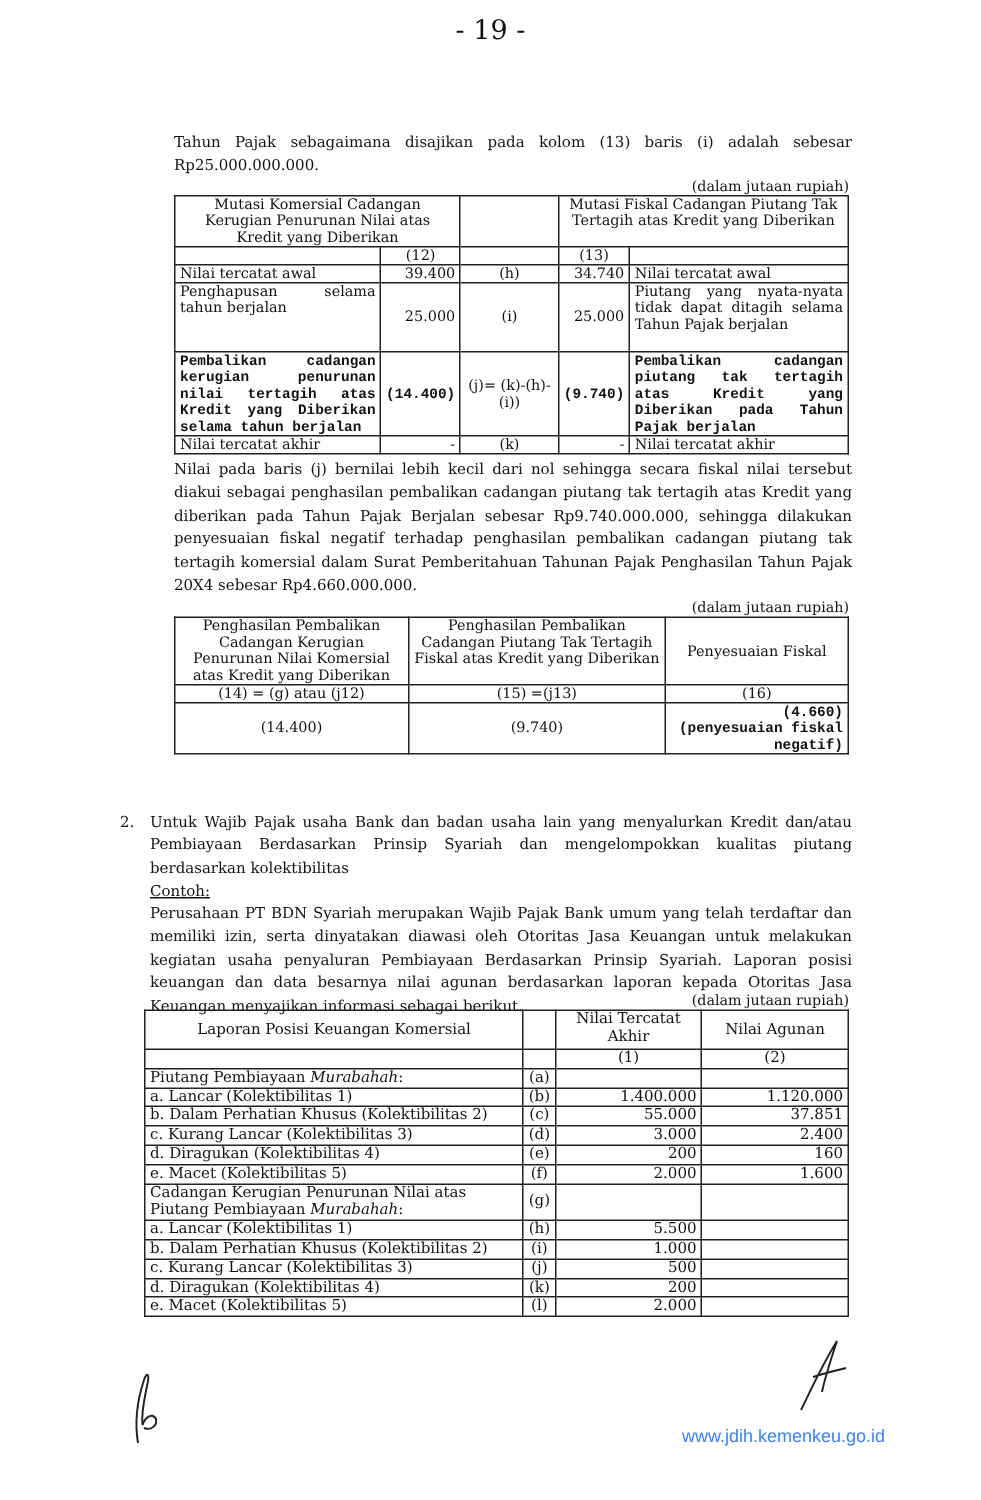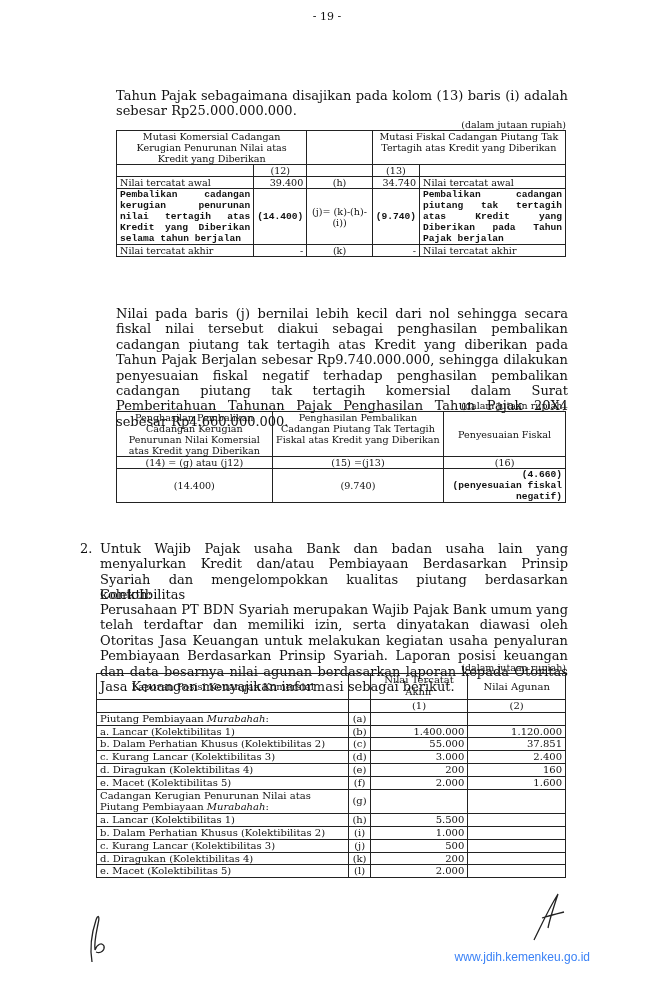--- a/index.html
+++ b/index.html
@@ -1,20 +1,20 @@
 <!DOCTYPE html>
 <html><head>
 <meta charset="utf-8">
 <style>
   html, body { margin:0; padding:0; background:#ffffff; }
   body { width:654px; height:1000px; position:relative; overflow:hidden;
          font-family:"DejaVu Serif","Liberation Serif",serif; color:#111; }
   .abs { position:absolute; }
-  .pagenum { top:10px; left:0; width:654px; text-align:center; font-size:11px; }
-  .para { font-size:13px; line-height:15.4px; text-align:justify; }
+  .pagenum { top:10px; left:0; width:654px; text-align:center; font-size:18px; }
+  .para { font-size:10px; line-height:15.4px; text-align:justify; }
   .unit { font-size:9.5px; text-align:right; }
   table { border-collapse:collapse; font-size:9.6px; line-height:11px; }
   td { border:1px solid #222; padding:0 3px; vertical-align:top; }
   .c { text-align:center; }
   .r { text-align:right; }
   .b { font-weight:bold;font-family:Liberation Mono, monospace; }
   .m { vertical-align:middle; }
   .t3 td { font-size:10px; line-height:11.8px; }
   .sig { position:absolute; }
   .footer { font-family:"Liberation Sans",sans-serif; font-size:12px; color:#3b82f6; }
@@ -48,20 +48,27 @@
     <td class="c">(13)</td>
     <td></td>
   </tr>
   <tr>
     <td>Nilai tercatat awal</td>
     <td class="r">39.400</td>
     <td class="c">(h)</td>
     <td class="r">34.740</td>
     <td>Nilai tercatat awal</td>
   </tr>
+  <tr style="height:46px;">
+    <td style="text-align:justify;">Penghapusan selama tahun berjalan</td>
+    <td class="r m">25.000</td>
+    <td class="c m">(i)</td>
+    <td class="r m">25.000</td>
+    <td style="text-align:justify;">Piutang yang nyata-nyata tidak dapat ditagih selama Tahun Pajak berjalan</td>
+  </tr>
   <tr>
     <td class="b" style="text-align:justify;">Pembalikan cadangan kerugian penurunan nilai tertagih atas Kredit yang Diberikan selama tahun berjalan</td>
     <td class="r m b">(14.400)</td>
     <td class="c m">(j)= (k)-(h)-(i))</td>
     <td class="r m b">(9.740)</td>
     <td class="b" style="text-align:justify;">Pembalikan cadangan piutang tak tertagih atas Kredit yang Diberikan pada Tahun Pajak berjalan</td>
   </tr>
   <tr>
     <td>Nilai tercatat akhir</td>
     <td class="r">-</td>
@@ -95,21 +102,21 @@
   <tr style="height:34px;">
     <td class="c m">(14.400)</td>
     <td class="c m">(9.740)</td>
     <td class="r b" style="border-width:1.5px;">(4.660) (penyesuaian fiskal negatif)</td>
   </tr>
 </tbody>
   </table>
 
 <div class="abs para" style="left:80px; top:541px; width:20px;">2.</div>
 <div class="abs para" style="left:100px; top:541px; width:468px;">Untuk Wajib Pajak usaha Bank dan badan usaha lain yang menyalurkan Kredit dan/atau Pembiayaan Berdasarkan Prinsip Syariah dan mengelompokkan kualitas piutang berdasarkan kolektibilitas</div>
-<div class="abs para" style="left:100px; top:587px; width:468px;">Contoh:</div>
+<div class="abs para" style="left:100px; top:587px; width:468px;text-decoration:underline;">Contoh:</div>
 <div class="abs para" style="left:100px; top:602px; width:468px;">Perusahaan PT BDN Syariah merupakan Wajib Pajak Bank umum yang telah terdaftar dan memiliki izin, serta dinyatakan diawasi oleh Otoritas Jasa Keuangan untuk melakukan kegiatan usaha penyaluran Pembiayaan Berdasarkan Prinsip Syariah. Laporan posisi keuangan dan data besarnya nilai agunan berdasarkan laporan kepada Otoritas Jasa Keuangan menyajikan informasi sebagai berikut.</div>
 
 <div class="abs unit" style="left:400px; top:662px; width:166px;">(dalam jutaan rupiah)</div>
 <table class="abs t3" style="left:96px; top:673px; width:470px;">
   <colgroup>
       <col style="width:254px">
       <col style="width:20px">
       <col style="width:98px">
       <col style="width:98px">
     </colgroup>

